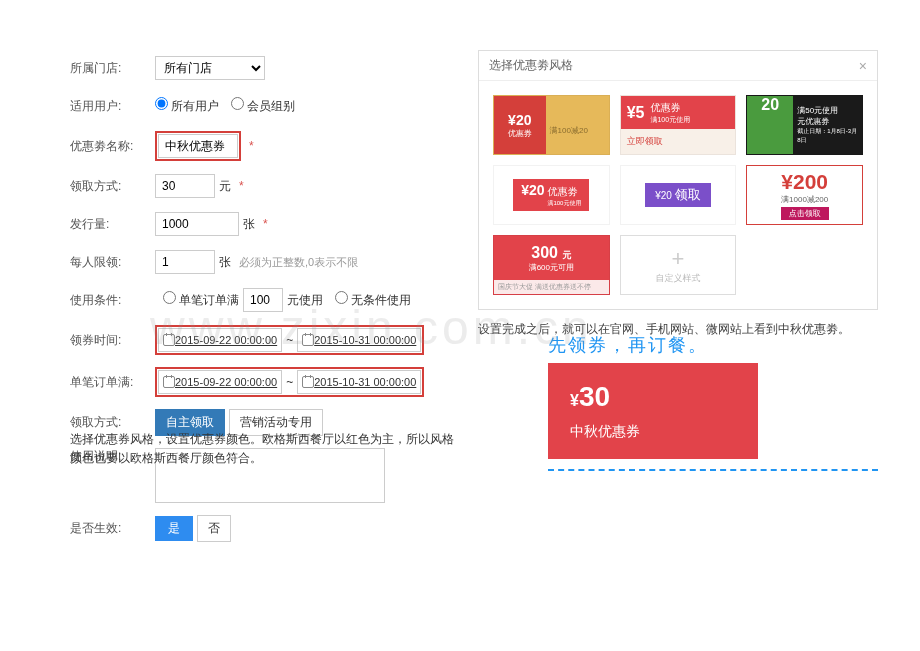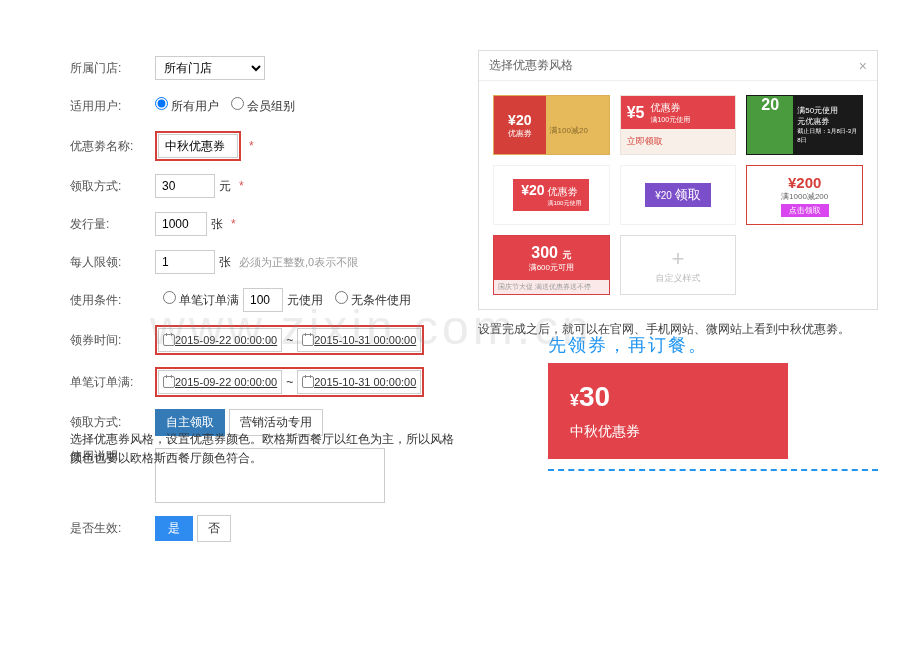--- a/index.html
+++ b/index.html
@@ -39,37 +39,37 @@
 .c2 .top { background: #e2434a; color: #fff; display: flex; flex: 1; align-items: center; padding: 0 6px; }
 .c2 .bot { background: #f8f0e8; color: #d43f3a; text-align: left; padding: 6px 6px; font-size: 9px; }
 .c3 { background: #1a1a1a; color: #fff; display: flex; }
 .c3 .left { background: #4a9b3e; width: 40%; display: flex; flex-direction: column; justify-content: flex-start; align-items: center; }
 .c3 .right { flex: 1; display: flex; flex-direction: column; justify-content: center; padding: 2px 4px; font-size: 8px; }
 .c4 { background: #fff; display: flex; flex-direction: column; align-items: center; justify-content: center; }
 .c4 .tag { background: #e2434a; color: #fff; padding: 3px 8px; font-size: 10px; display: inline-flex; align-items: baseline; }
 .c5 { background: #fff; display: flex; flex-direction: column; align-items: center; justify-content: center; }
 .c5 .tag { background: #7b4fc9; color: #fff; padding: 3px 10px; font-size: 10px; }
 .c6 { border: 1px solid #d43f3a; display: flex; flex-direction: column; align-items: center; justify-content: center; }
-.c6 .v { color: #d43f3a; font-size: 15px; font-weight: bold; }
+.c6 .v { color: #d43f3a; font-size: 21px; font-weight: bold; }
 .c6 .s { color: #666; font-size: 8px; }
-.c6 .b { background: #d946ef; color: #fff; font-size: 8px; padding: 1px 8px; margin-top: 2px; }
+.c6 .b { background: #be185d; color: #fff; font-size: 8px; padding: 1px 8px; margin-top: 2px; }
 .c7 { background: #f2e8d8; display: flex; }
 .c7 .left { display: flex; flex-direction: column; justify-content: center; padding: 0 4px; color: #bfa06a; }
 .c7 .left .big { font-size: 16px; font-weight: bold; }
 .c7 .left .sm { font-size: 7px; }
 .c8 { background: #e2434a; color: #fff; display: flex; flex-direction: column; }
 .c8 .top { flex:1; display: flex; flex-direction: column; justify-content: center; align-items: center; }
 .c8 .bot { background: #fbe9e9; color: #999; font-size: 7px; padding: 2px 4px; }
 .c9 { border: 1px solid #ddd; display: flex; flex-direction: column; align-items: center; justify-content: center; color: #bbb; }
 .c9 .plus { font-size: 22px; color: #ccc; }
 
 .right-desc { position: absolute; left: 478px; top: 320px; width: 400px; font-size: 12px; color: #404040; }
 .promo { position: absolute; left: 548px; top: 333px; width: 330px; }
 .promo-title { color: #2095f2; font-size: 18px; letter-spacing: 2px; margin-bottom: 6px; }
-.promo-card { background: #e2434a; color: #fff; padding: 18px 22px; position: relative; width: 240px; }
+.promo-card { background: #e2434a; color: #fff; padding: 18px 22px; position: relative; width: 210px; }
 .promo-card .amt { font-size: 28px; font-weight: bold; }
 .promo-card .amt .cur { font-size: 16px; }
 .promo-card .name { font-size: 14px; margin-top: 10px; }
 .dashed { border-top: 2px dashed #2095f2; margin-top: 10px; width: 330px; }
 .watermark { position: absolute; left: 150px; top: 300px; font-size: 48px; color: rgba(150,150,150,0.18); letter-spacing: 4px; pointer-events: none; z-index: 999; font-weight: 300; }
 </style>
 </head>
 <body>
 
 <div class="left-panel">
@@ -97,21 +97,21 @@
     <div class="form-label">领取方式:</div>
     <div class="form-content">
       <input type="text" style="width: 60px;" value="30">
       <span>元</span>
       <span class="req">*</span>
     </div>
   </div>
   <div class="form-row">
     <div class="form-label">发行量:</div>
     <div class="form-content">
-      <input type="text" style="width: 52px;" value="1000">
+      <input type="text" style="width: 84px;" value="1000">
       <span>张</span>
       <span class="req">*</span>
     </div>
   </div>
   <div class="form-row">
     <div class="form-label">每人限领:</div>
     <div class="form-content">
       <input type="text" style="width: 60px;" value="1">
       <span>张</span>
       <span class="hint">必须为正整数,0表示不限</span>

